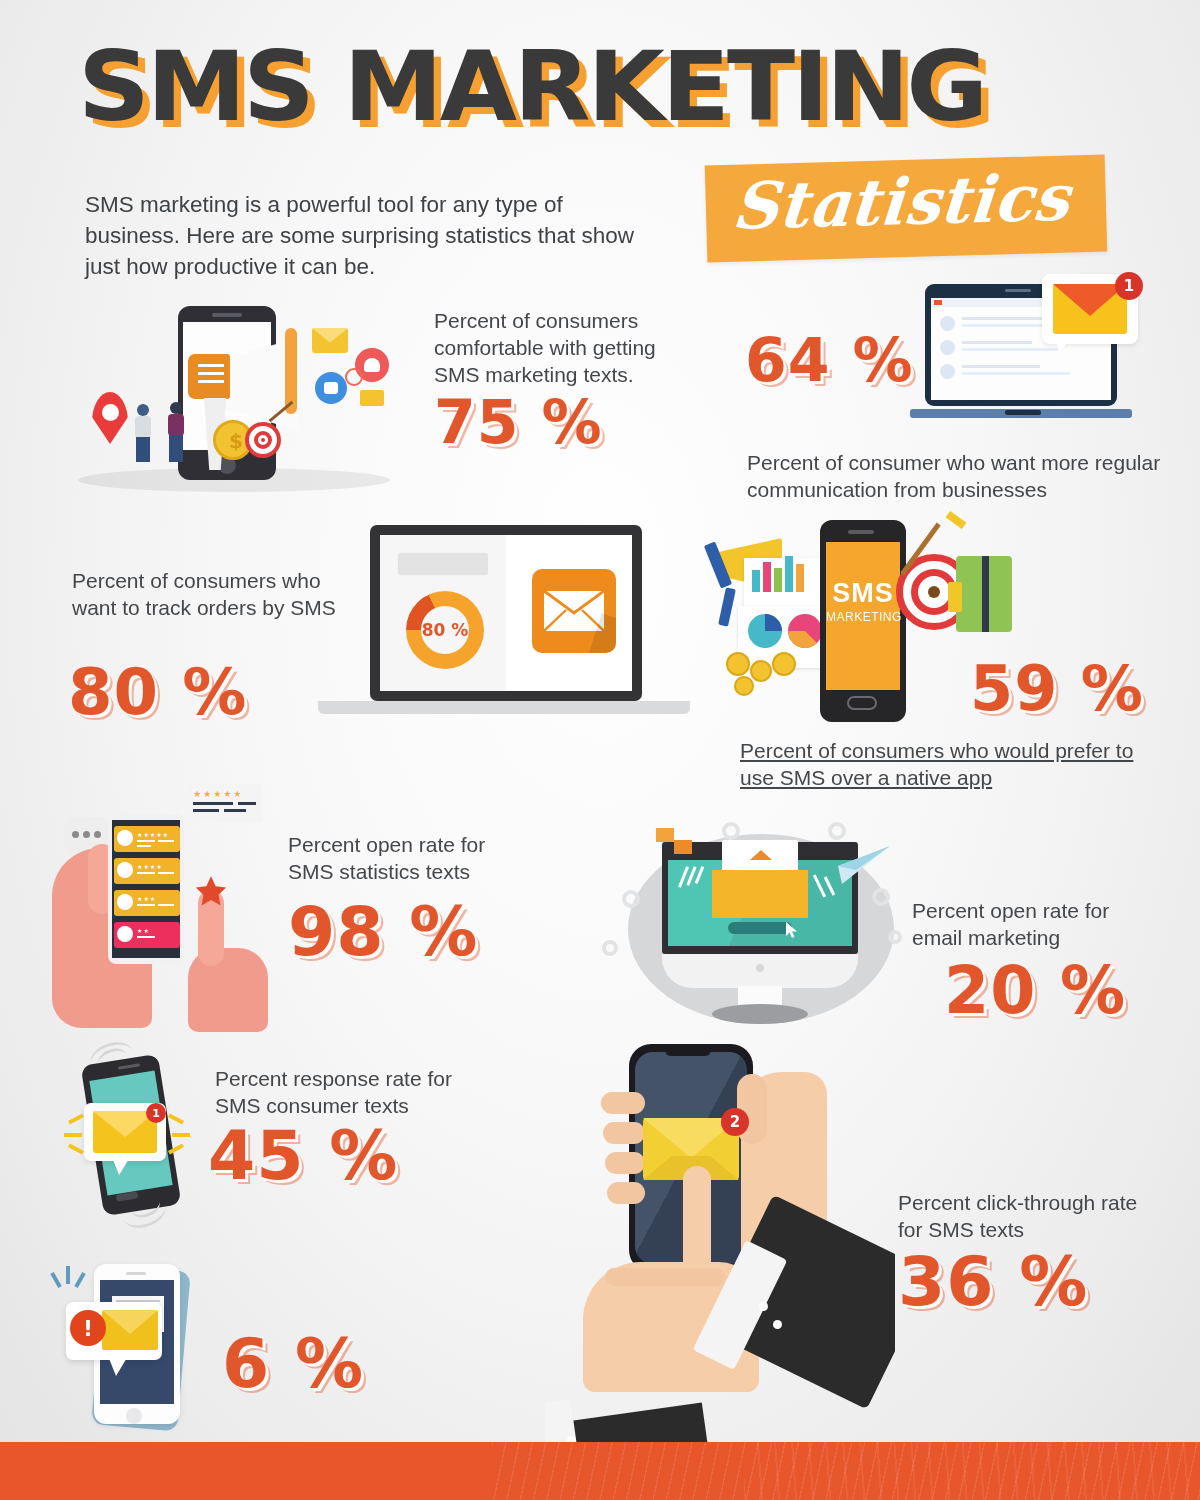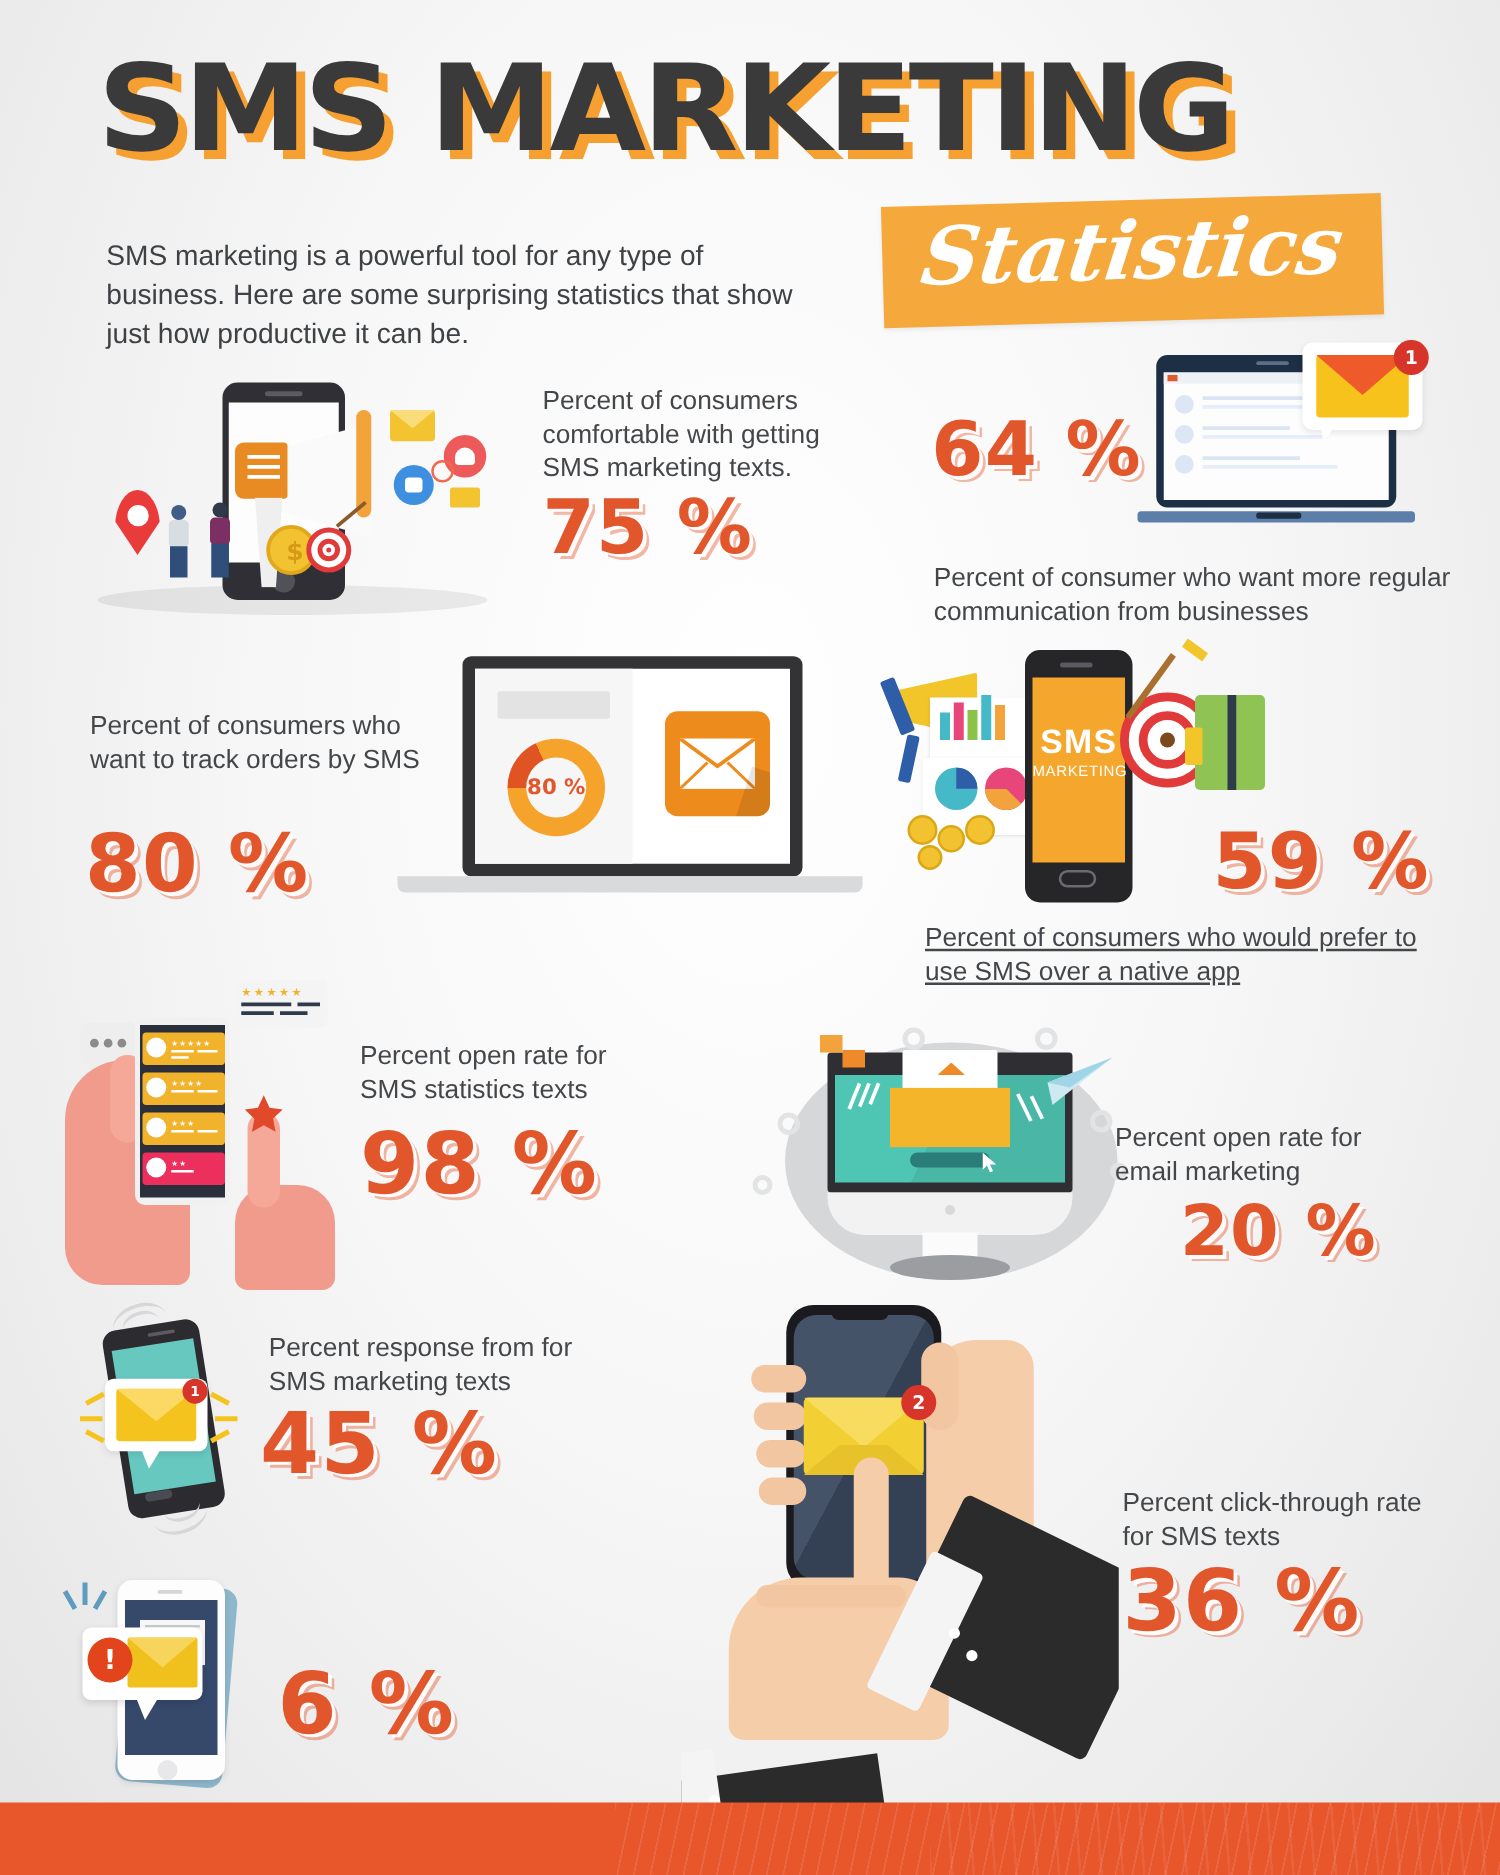--- a/index.html
+++ b/index.html
@@ -383,22 +383,22 @@
     <div style="position:absolute; left:98px; top:48px; width:3px; height:18px; background:#fff; transform:rotate(22deg);"></div>
     <div style="position:absolute; left:218px; top:56px; width:3px; height:24px; background:#fff; transform:rotate(-26deg);"></div>
     <div style="position:absolute; left:228px; top:58px; width:3px; height:20px; background:#fff; transform:rotate(-26deg);"></div>
 
     <div style="position:absolute; left:62px; top:136px; width:196px; height:34px; background:#f2f2f3; border-radius:0 0 30px 30px;"></div>
     <div style="position:absolute; left:156px; top:146px; width:8px; height:8px; border-radius:50%; background:#d8d9db;"></div>
     <div style="position:absolute; left:138px; top:168px; width:44px; height:22px; background:#fbfbfb;"></div>
     <div style="position:absolute; left:112px; top:186px; width:96px; height:20px; border-radius:50%; background:#9b9da0;"></div>
   </div>
 
-  <div class="caption" style="left:892px; top:898px; width:230px;">Percent open rate for email marketing</div>
-  <div class="pct" style="left:944px; top:958px; font-size:56px;text-align:right;">20 %</div>
+  <div class="caption" style="left:912px; top:898px; width:230px;">Percent open rate for email marketing</div>
+  <div class="pct" style="left:944px; top:958px; font-size:65px;text-align:right;">20 %</div>
 
   <div class="ill" style="left:60px; top:1045px; width:170px; height:180px;">
     <div style="position:absolute; left:32px; top:14px; width:78px; height:152px; background:#2c2c30; border-radius:11px; transform:rotate(-9deg);"></div>
     <div style="position:absolute; left:38px; top:30px; width:66px; height:116px; background:#67c8c0; transform:rotate(-9deg);"></div>
     <div style="position:absolute; left:58px; top:20px; width:22px; height:3px; background:#5a5a60; border-radius:2px; transform:rotate(-9deg);"></div>
     <div style="position:absolute; left:56px; top:148px; width:22px; height:7px; background:#4a4a52; border-radius:4px; transform:rotate(-9deg);"></div>
 
     <div style="position:absolute; left:24px; top:58px; width:82px; height:58px; background:#fff; border-radius:7px; box-shadow:0 2px 6px rgba(0,0,0,.10);"></div>
     <div style="position:absolute; left:52px; top:112px; width:18px; height:18px; background:#fff; clip-path:polygon(0 0,100% 0,40% 100%);"></div>
     <div style="position:absolute; left:33px; top:66px; width:64px; height:42px;">
@@ -415,21 +415,21 @@
     <div style="position:absolute; left:108px; top:72px; width:16px; height:4px; background:#f5c31e; transform:rotate(28deg);"></div>
     <div style="position:absolute; left:112px; top:88px; width:18px; height:4px; background:#f5c31e;"></div>
     <div style="position:absolute; left:108px; top:102px; width:16px; height:4px; background:#f5c31e; transform:rotate(-28deg);"></div>
 
     <div style="position:absolute; left:30px; top:-2px; width:44px; height:30px; border-top:3px solid #d6d7d9; border-radius:50%; transform:rotate(-18deg);"></div>
     <div style="position:absolute; left:38px; top:4px; width:30px; height:22px; border-top:3px solid #d6d7d9; border-radius:50%; transform:rotate(-18deg);"></div>
     <div style="position:absolute; left:62px; top:152px; width:44px; height:30px; border-bottom:3px solid #d6d7d9; border-radius:50%; transform:rotate(-18deg);"></div>
     <div style="position:absolute; left:70px; top:150px; width:30px; height:22px; border-bottom:3px solid #d6d7d9; border-radius:50%; transform:rotate(-18deg);"></div>
   </div>
 
-  <div class="caption" style="left:215px; top:1066px; width:250px;">Percent response from for SMS marketing texts</div>
+  <div class="caption" style="left:215px; top:1066px; width:250px;">Percent response rate for SMS consumer texts</div>
   <div class="pct" style="left:208px; top:1122px; font-size:68px;">45 %</div>
 
   <div class="ill" style="left:52px; top:1258px; width:170px; height:175px;">
     <div style="position:absolute; left:46px; top:10px; width:86px; height:160px; background:#8fb7cc; border-radius:12px; transform:rotate(5deg);"></div>
     <div style="position:absolute; left:42px; top:6px; width:86px; height:160px; background:#fdfdfd; border-radius:12px; box-shadow:0 2px 6px rgba(0,0,0,.10);"></div>
     <div style="position:absolute; left:48px; top:22px; width:74px; height:124px; background:#36496b;"></div>
     <div style="position:absolute; left:74px; top:14px; width:20px; height:3px; background:#d6d6d8; border-radius:2px;"></div>
     <div style="position:absolute; left:74px; top:150px; width:16px; height:16px; border-radius:50%; background:#e8e8ea;"></div>
 
     <div style="position:absolute; left:60px; top:38px; width:52px; height:36px; background:#f7f7f8;"></div>

